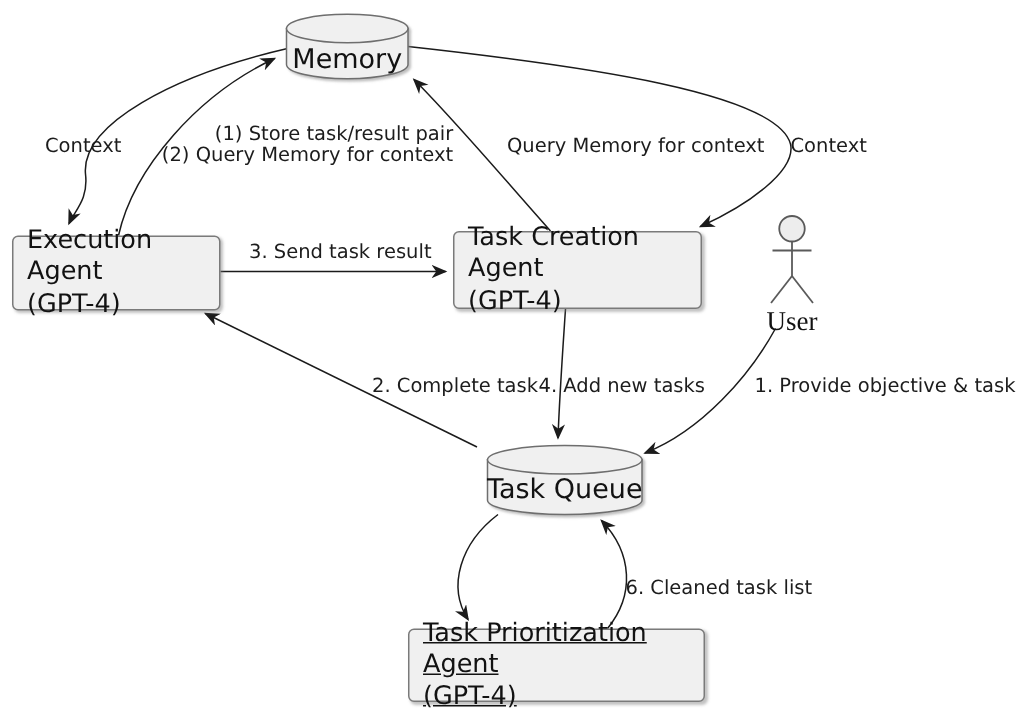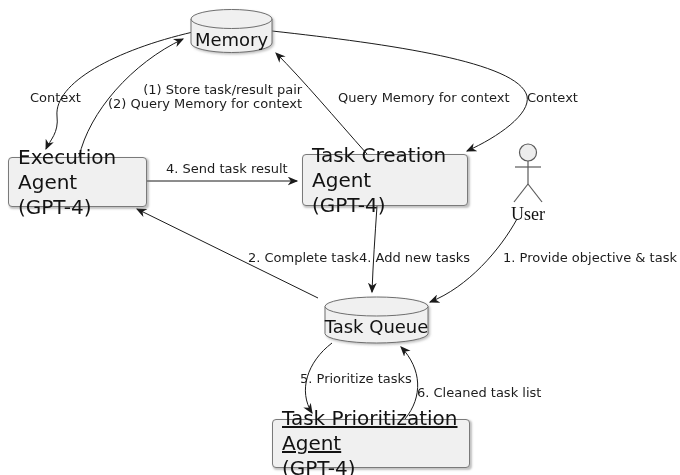--- a/index.html
+++ b/index.html
@@ -40,21 +40,21 @@
     position: absolute;
     box-sizing: border-box;
     background: #f0f0f0;
     border: 1px solid #7a7a7a;
     border-radius: 4px;
     box-shadow: 1.5px 1.5px 2px rgba(120,120,120,0.45);
     display: flex;
     flex-direction: column;
     justify-content: center;
     padding: 3px 9px;
-    font-size: 20px;
+    font-size: 17px;
     line-height: 1.25;
     color: #121212;
   }
   .box-execution      { left: 8px;   top: 157px; width: 139px; height: 50px; }
   .box-creation       { left: 302px; top: 154px; width: 166px; height: 52px; }
   .box-prioritization { left: 272px; top: 419px; width: 198px; height: 49px; text-decoration: underline; }
   .cyl-label {
     position: absolute;
     text-align: center;
     font-size: 18px;
@@ -147,20 +147,19 @@
 
   <div class="elabel el-context-left">Context</div>
 
   <div class="elabel el-store-query">
     <div>(1) Store task/result pair</div>
     <div>(2) Query Memory for context</div>
   </div>
 
   <div class="elabel el-query-memory">Query Memory for context</div>
   <div class="elabel el-context-right">Context</div>
-  <div class="elabel el-send-task">4. Send task result</div>
+  <div class="elabel el-send-task">3. Send task result</div>
   <div class="elabel el-complete-task">2. Complete task</div>
   <div class="elabel el-add-new">4. Add new tasks</div>
   <div class="elabel el-provide">1. Provide objective &amp; task</div>
-  <div class="elabel el-prioritize">5. Prioritize tasks</div>
   <div class="elabel el-cleaned">6. Cleaned task list</div>
 
 </div>
 
 </body></html>

